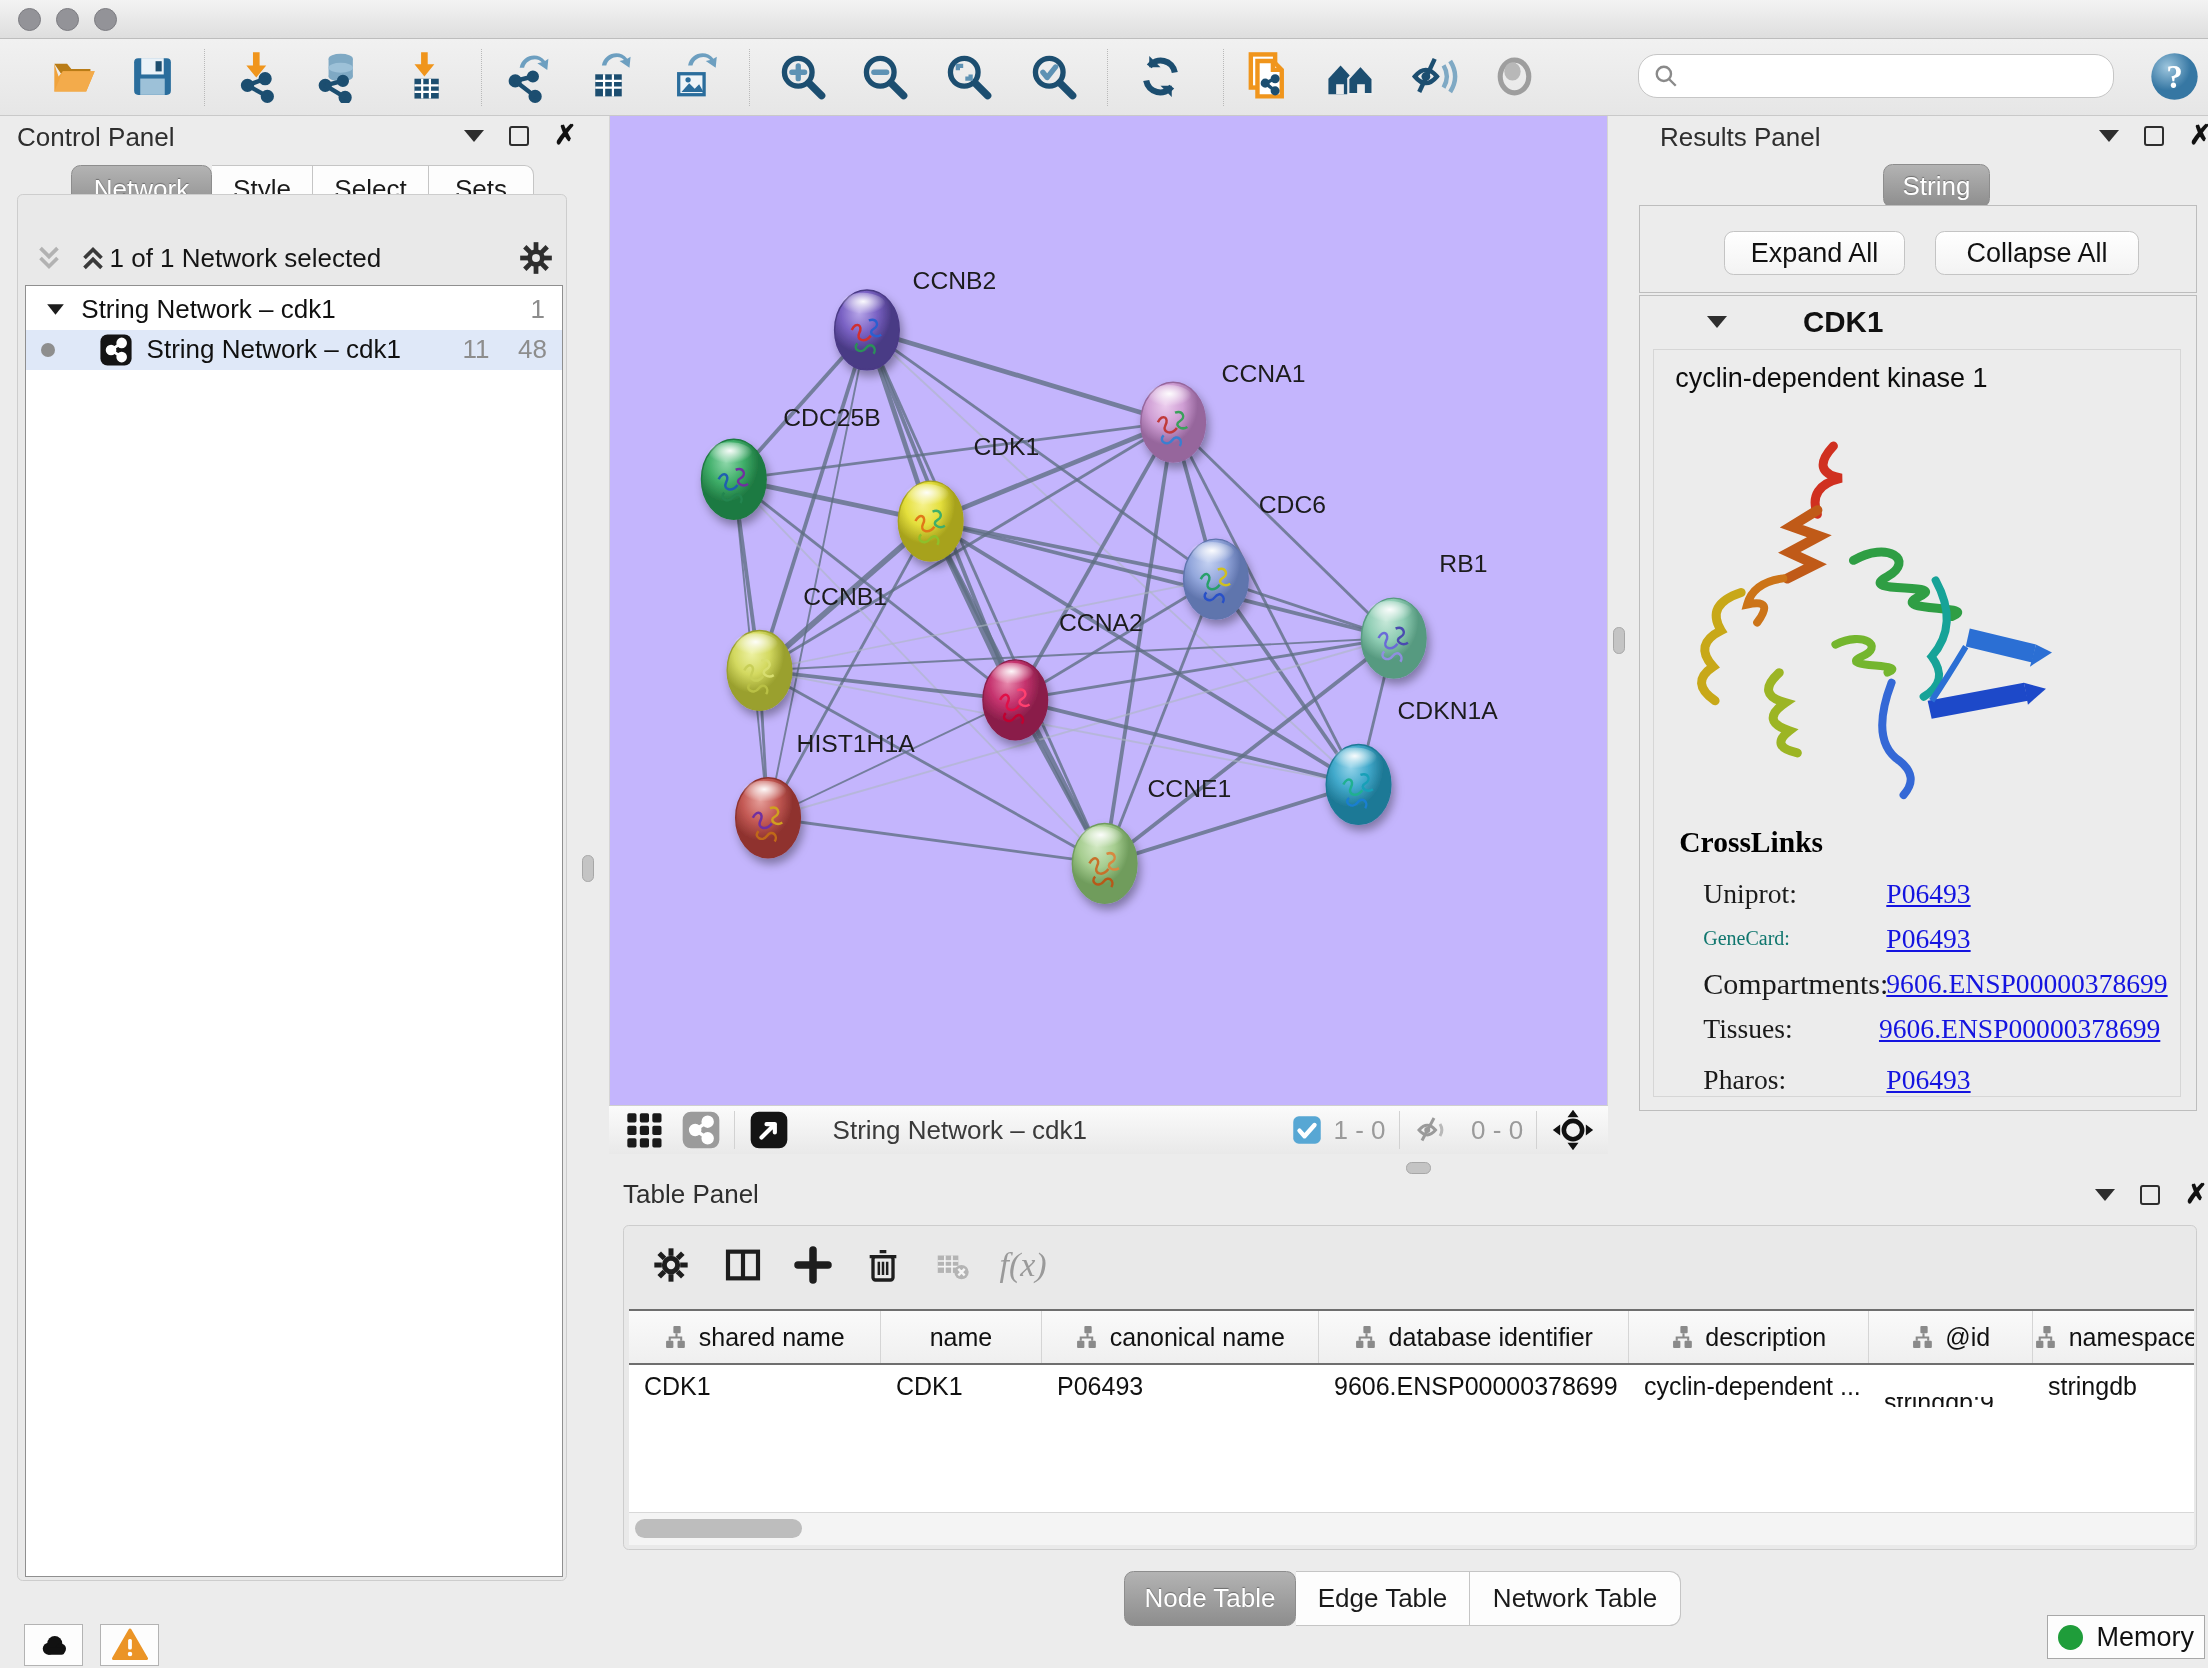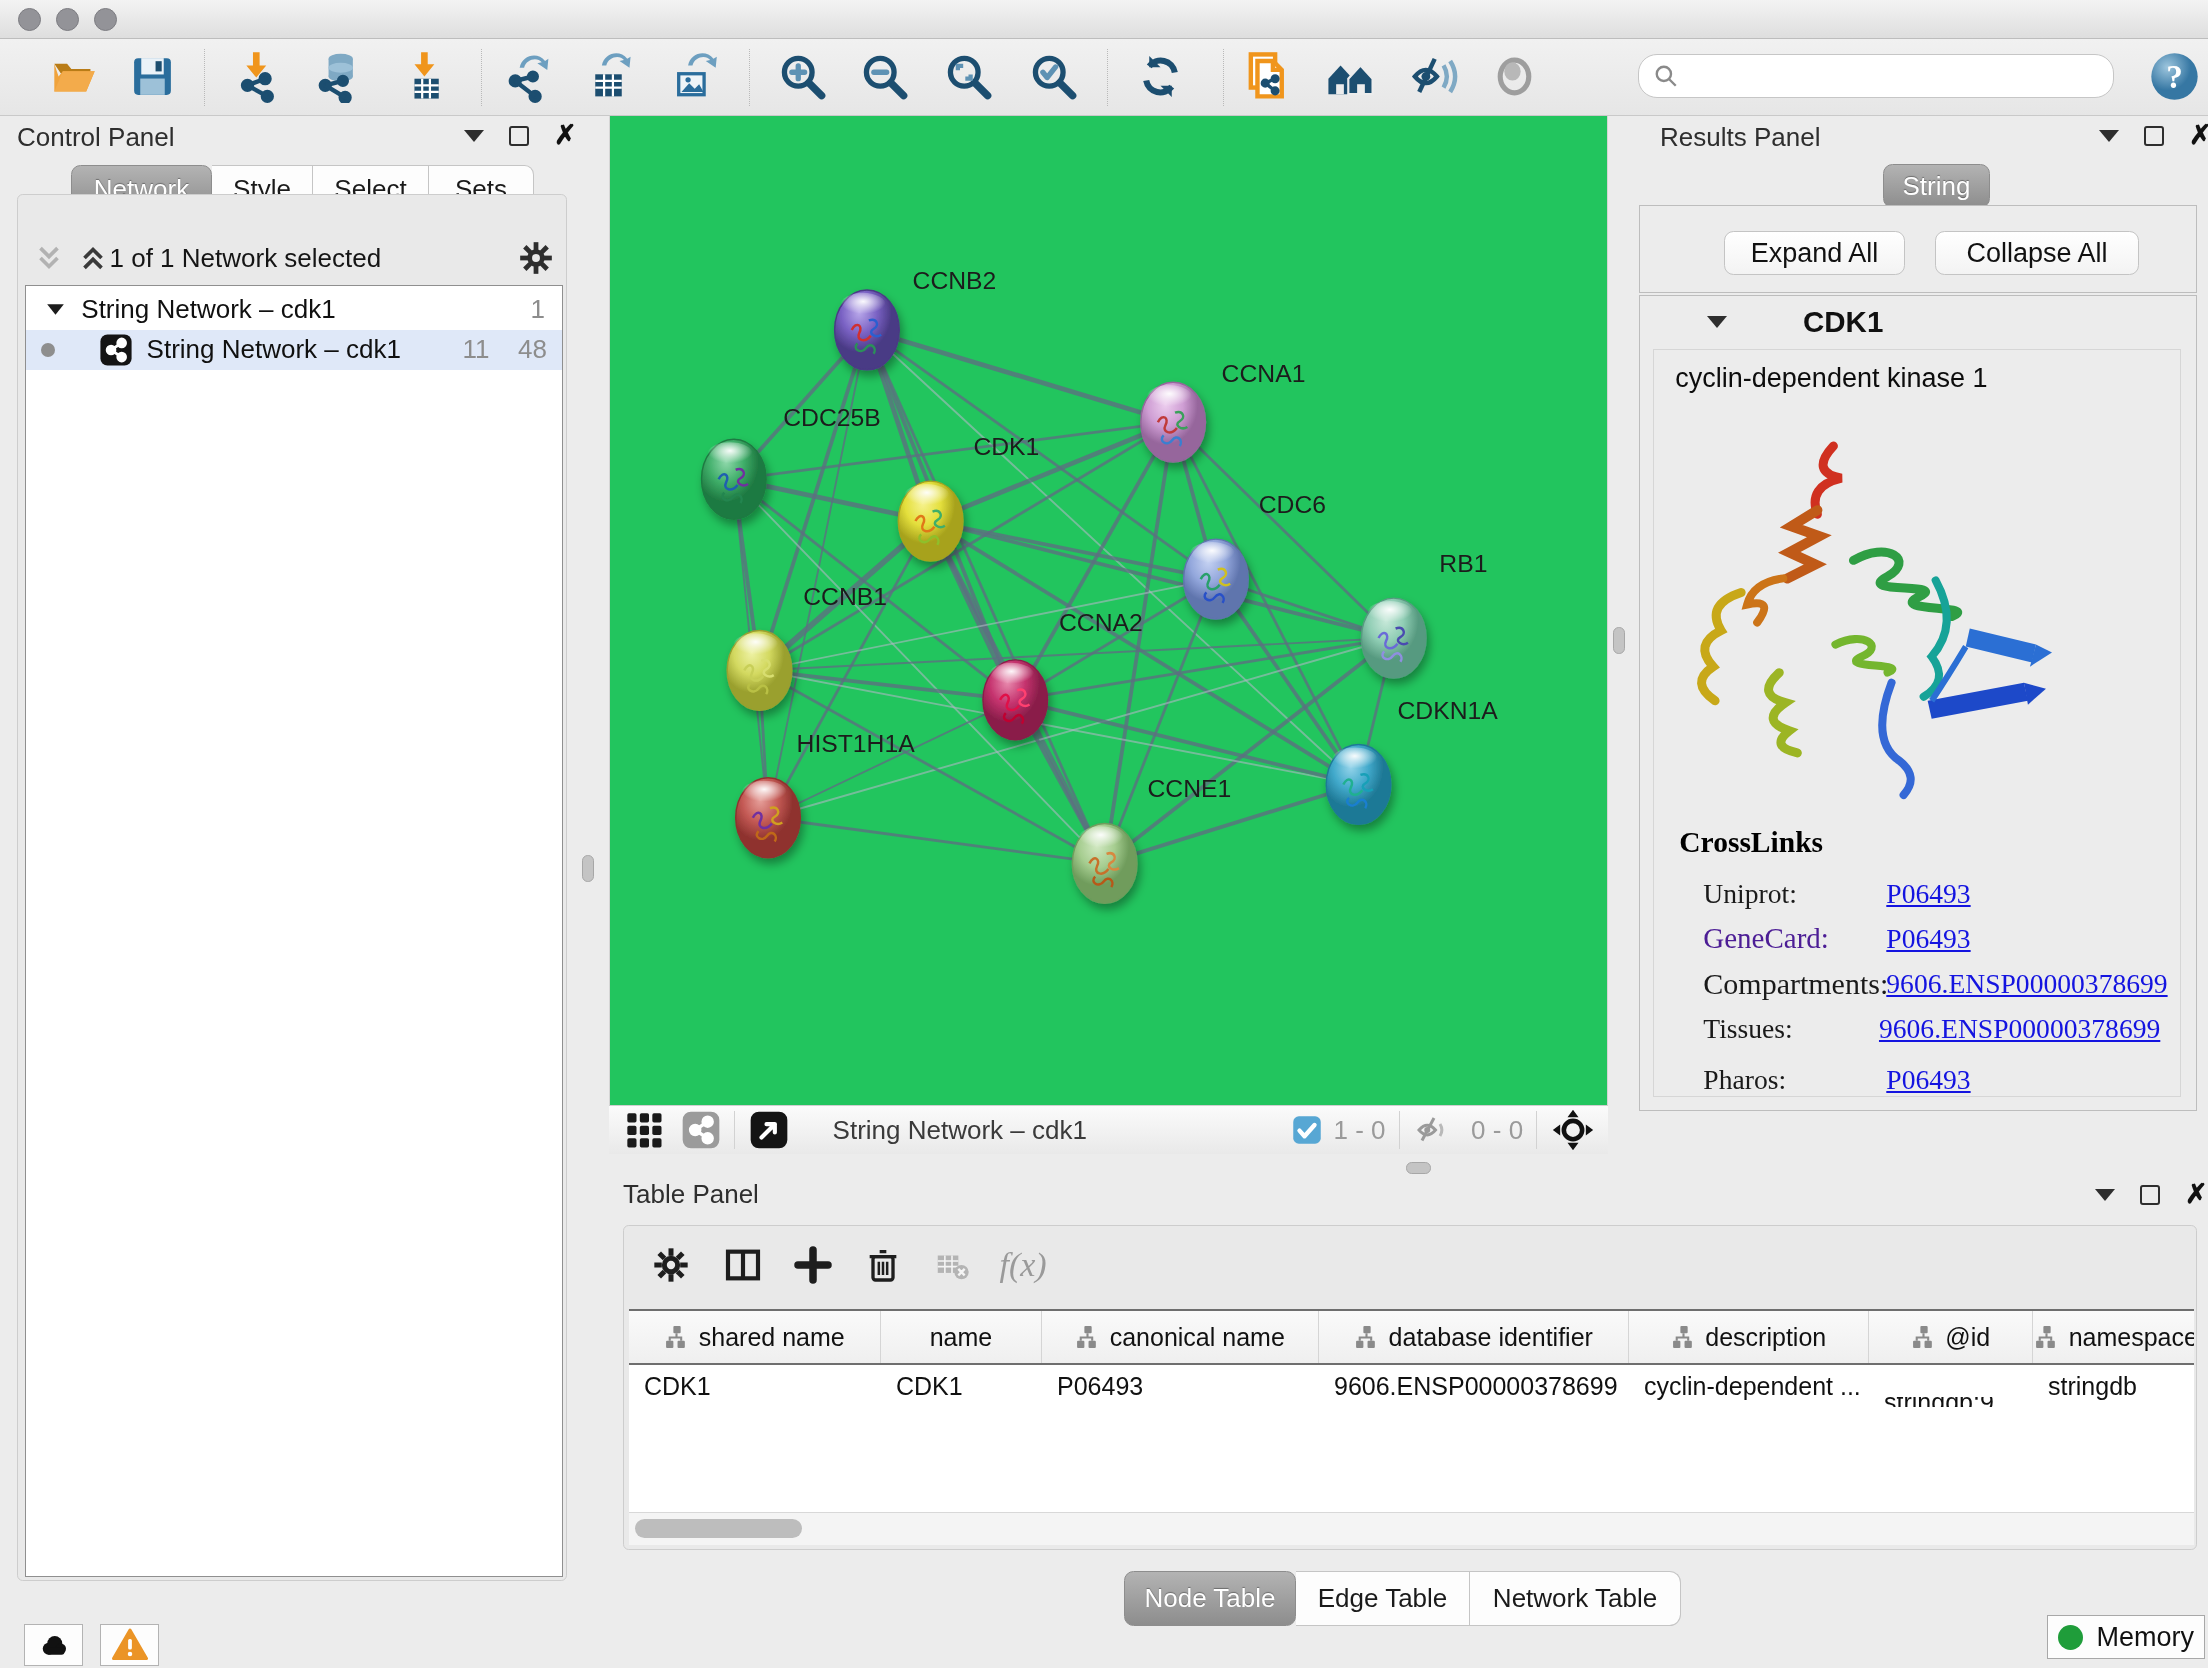--- a/index.html
+++ b/index.html
@@ -319,21 +319,21 @@
             <path d="M17 24l15-10M17 24l15 10" fill="none"></path>
           </g>
         </svg>
       <span style="margin-left:13.3px">String Network – cdk1</span>
       <span class="cnt" style="margin-left:auto">11</span>
       <span class="cnt" style="margin-left:28.5px;margin-right:15px">48</span>
     </div>
   </div>
   <div class="abs dot-v" style="left:582px;top:855px"></div>
 
-  <div class="abs" style="left:609px;top:116px;width:999px;height:989px;background:#22c55e;border-left:1.9px solid #d5d5d5;border-right:1.9px solid #d5d5d5;box-sizing:border-box">
+  <div class="abs" style="left:609px;top:116px;width:999px;height:989px;background:#c4b5fd;border-left:1.9px solid #d5d5d5;border-right:1.9px solid #d5d5d5;box-sizing:border-box">
     <svg id="net" width="995" height="987" viewBox="0 0 1046 1038">
       <defs>
         <radialGradient id="gloss" cx="50%" cy="35%">
             <stop offset="0%" stop-color="#ffffff" stop-opacity="0.95"></stop>
             <stop offset="100%" stop-color="#ffffff" stop-opacity="0"></stop>
           </radialGradient>
         <filter id="nodeshadow" x="-40%" y="-40%" width="180%" height="180%">
             <feDropShadow dx="3" dy="6" stdDeviation="5" flood-color="#000" flood-opacity="0.35"></feDropShadow>
           </filter>
       <radialGradient id="ng0" cx="38%" cy="28%">
@@ -627,21 +627,21 @@
         <polygon points="340,250 362,256 344,272" fill="#1d49c9"></polygon>
         <path d="M282 214q-18 30 -34 54" stroke="#2b6fd4" stroke-width="6" fill="none"></path>
       </svg>
       <div class="abs serif" style="left:25px;top:476px;font-size:29.5px;font-weight:bold;color:#000">CrossLinks</div>
       <div class="abs" style="left:49px;top:521px;width:457px">
         <div style="display:flex;height:45px;align-items:center">
             <span class="serif" style="width:183px;font-size:27.6px;color:#1a1a1a">Uniprot:</span>
             <a class="serif xlink" style="font-size:27.6px">P06493</a>
           </div>
         <div style="display:flex;height:45px;align-items:center">
-            <span class="serif" style="width:183px;font-size:29px;color:#4c1d95">GeneCard:</span>
+            <span class="serif" style="width:183px;font-size:20px;color:#0f766e">GeneCard:</span>
             <a class="serif xlink" style="font-size:27.6px">P06493</a>
           </div>
         <div style="display:flex;height:45px;align-items:center">
             <span class="serif" style="width:183px;font-size:30px;color:#1a1a1a">Compartments:</span>
             <a class="serif xlink" style="font-size:27.6px">9606.ENSP00000378699</a>
           </div>
         <div style="display:flex;height:45px;align-items:center">
             <span class="serif" style="width:183px;font-size:27.6px;color:#1a1a1a">Tissues:</span>
             <a class="serif xlink" style="font-size:27.6px">9606.ENSP00000378699</a>
           </div>

